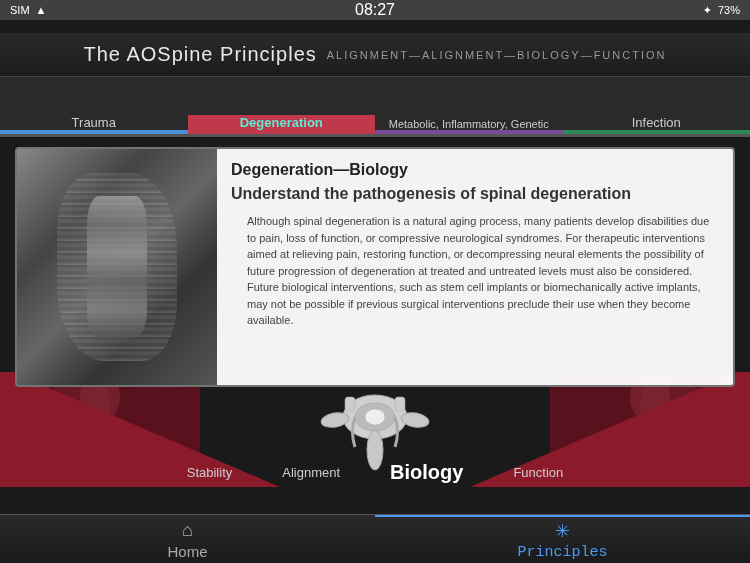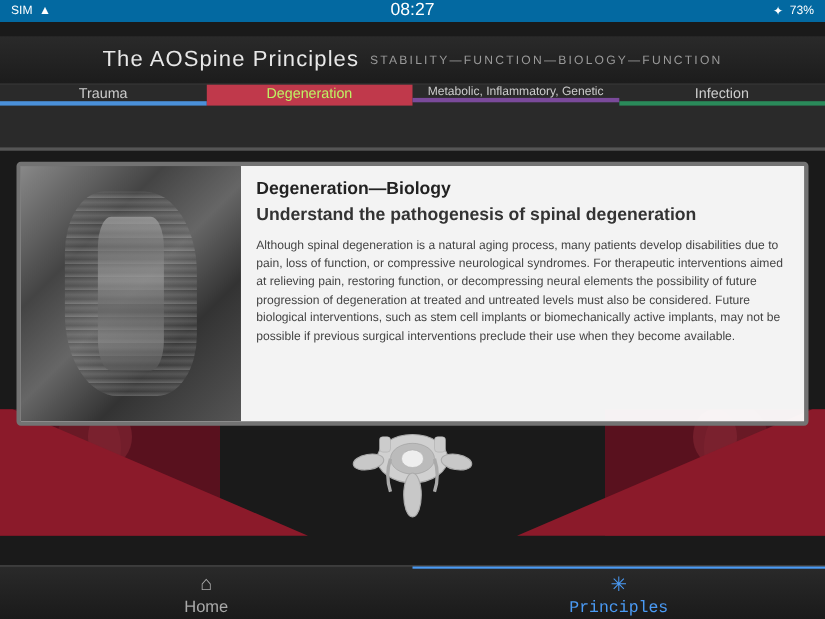--- a/index.html
+++ b/index.html
@@ -8,21 +8,21 @@
       height: 563px;
       background: #1a1a1a;
       font-family: -apple-system, 'Helvetica Neue', Arial, sans-serif;
       overflow: hidden;
       position: relative;
     }
 
     
     .status-bar {
       height: 20px;
-      background: #0369a1;
+      background: #404040;
       display: flex;
       align-items: center;
       justify-content: space-between;
       padding: 0 10px;
       font-size: 11px;
       color: #fff;
     }
     .status-left { display: flex; align-items: center; gap: 6px; }
     .status-center { position: absolute; left: 50%; transform: translateX(-50%); font-size: 16px; font-weight: 500; }
     .status-right { display: flex; align-items: center; gap: 6px; }
@@ -48,40 +48,40 @@
       color: #999;
       letter-spacing: 2px;
       margin-left: 10px;
     }
 
     
     .tab-bar {
       height: 60px;
       background: #2a2a2a;
       display: flex;
-      align-items: flex-start;
+      align-items: flex-end;
       border-bottom: 3px solid #555;
     }
     .tab-item {
       flex: 1;
       display: flex;
       align-items: center;
       justify-content: center;
       font-size: 13px;
       color: #ccc;
       cursor: pointer;
       border-bottom: 4px solid transparent;
       padding: 0 4px;
       text-align: center;
       position: relative;
     }
     .tab-item.active {
       background: #c0394b;
-      color: #bef264;
-      font-weight: 400;
+      color: #5eead4;
+      font-weight: 700;
     }
     .tab-item.trauma { border-bottom-color: #4a90d9; }
     .tab-item.tumor { border-bottom-color: #8b6914; }
     .tab-item.deformity { border-bottom-color: #6a9a2a; }
     .tab-item.infection { border-bottom-color: #2a8a5a; }
     .tab-item.metabolic { border-bottom-color: #7a4a9a; }
 
     
     .main-content {
       height: 380px;
@@ -90,21 +90,21 @@
     }
 
     
     .content-card {
       position: absolute;
       top: 10px;
       left: 15px;
       right: 15px;
       background: rgba(255,255,255,0.95);
       border-radius: 4px;
-      border: 4px solid #737373;
+      border: 2px solid #737373;
       display: flex;
       height: 240px;
       overflow: hidden;
       z-index: 10;
     }
     .card-image {
       width: 200px;
       min-width: 200px;
       background: #555;
       position: relative;
@@ -160,20 +160,21 @@
       font-size: 16px;
       font-weight: 700;
       color: #333;
       margin-bottom: 8px;
       line-height: 1.4;
     }
     .card-body {
       font-size: 11px;
       color: #444;
       line-height: 1.5;
+      margin-left: 16px;
     }
 
     
     .bottom-section {
       position: absolute;
       bottom: 0;
       left: 0;
       right: 0;
       height: 145px;
       overflow: hidden;
@@ -317,21 +318,21 @@
   </div>
   <div class="status-center">08:27</div>
   <div class="status-right">
     <span>✦</span>
     <span>73%</span>
   </div>
 </div>
 
 <div class="header">
   <span class="header-title">The AOSpine Principles</span>
-  <span class="header-subtitle">STABILITY—FUNCTION—BIOLOGY—FUNCTION</span>
+  <span class="header-subtitle">ALIGNMENT—ALIGNMENT—BIOLOGY—FUNCTION</span>
 </div>
 
 <div class="tab-bar">
   <div class="tab-item trauma">
     <span>Trauma</span>
   </div>
   <div class="tab-item active">
     <span>Degeneration</span>
   </div>
   <div class="tab-item metabolic" style="font-size:11px;">
@@ -393,20 +394,26 @@
         <ellipse cx="60" cy="68" rx="8" ry="20" fill="#c8c8c8" stroke="#aaa" stroke-width="1"></ellipse>
 
         <path d="M40 35 Q35 50 40 65" stroke="#aaa" stroke-width="3" fill="none"></path>
         <path d="M80 35 Q85 50 80 65" stroke="#aaa" stroke-width="3" fill="none"></path>
 
         <rect x="30" y="15" width="10" height="14" rx="3" fill="#ccc" stroke="#aaa" stroke-width="0.5"></rect>
         <rect x="80" y="15" width="10" height="14" rx="3" fill="#ccc" stroke="#aaa" stroke-width="0.5"></rect>
       </svg>
     </div>
 
+    <div class="nav-labels">
+      <span class="nav-label">Stability</span>
+      <span class="nav-label">Alignment</span>
+      <span class="nav-label active">Biology</span>
+      <span class="nav-label">Function</span>
+    </div>
   </div>
 </div>
 
 <div class="bottom-tab-bar">
   <div class="bottom-tab">
     <span class="bottom-tab-icon">⌂</span>
     <span class="bottom-tab-label">Home</span>
   </div>
   <div class="bottom-tab active">
     <span class="bottom-tab-icon" style="color:#4a9af4;">✳</span>

